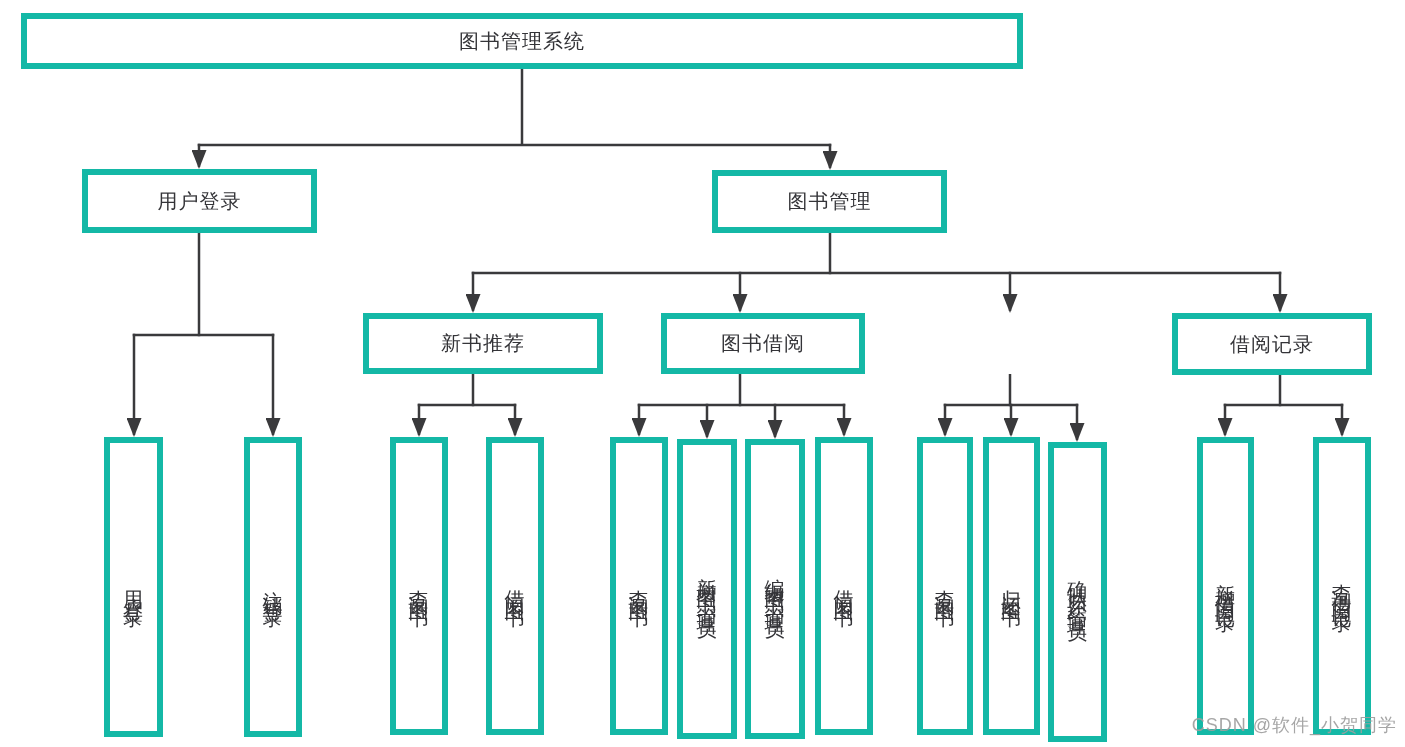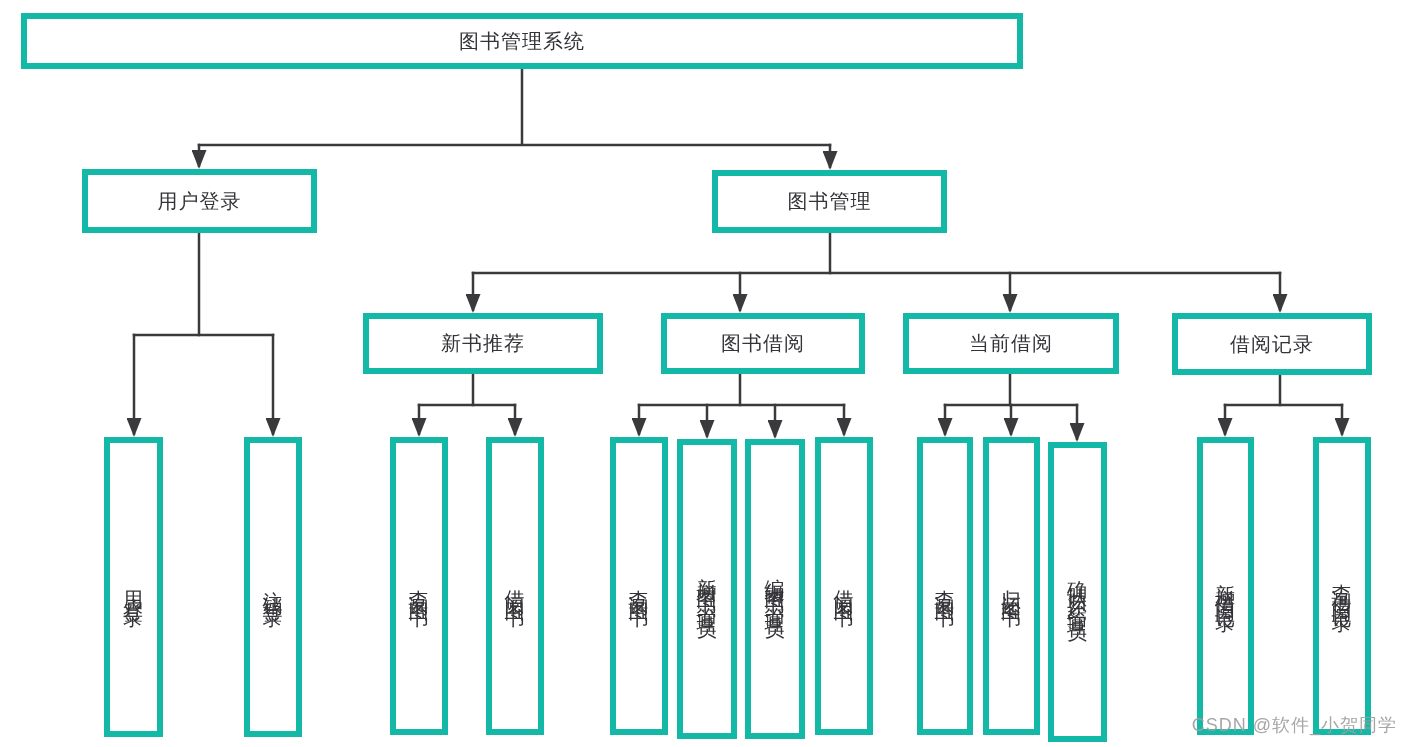--- a/index.html
+++ b/index.html
@@ -118,23 +118,20 @@
   <div class="box h" style="left:712px; top:170px; width:235px; height:63px;align-items:center;">
     <span class="lbl">图书管理</span>
   </div>
 
   <div class="box h" style="left:363px; top:313px; width:240px; height:61px;">
     <span class="lbl">新书推荐</span>
   </div>
   <div class="box h" style="left:633px; top:313px; width:204px; height:61px;margin-left:28px;">
     <span class="lbl">图书借阅</span>
   </div>
-  <div class="box h" style="left:903px; top:313px; width:216px; height:61px;">
-    <span class="lbl">当前借阅</span>
-  </div>
   <div class="box h" style="left:1172px; top:313px; width:200px; height:62px;justify-content:center;">
     <span class="lbl">借阅记录</span>
   </div>
 
   <div class="box v" style="left:104px; top:437px; width:59px; height:300px;">
     <span class="lbl">用户登录</span>
   </div>
   <div class="box v" style="left:244px; top:437px; width:58px; height:300px;">
     <span class="lbl">注销登录</span>
   </div>

